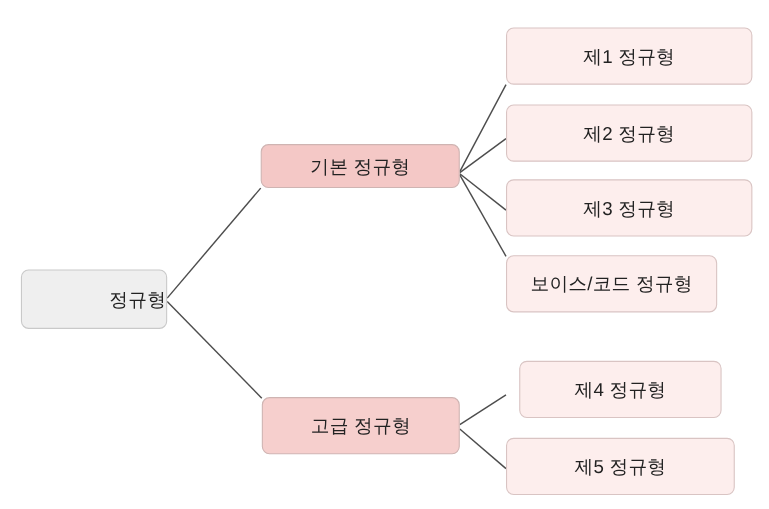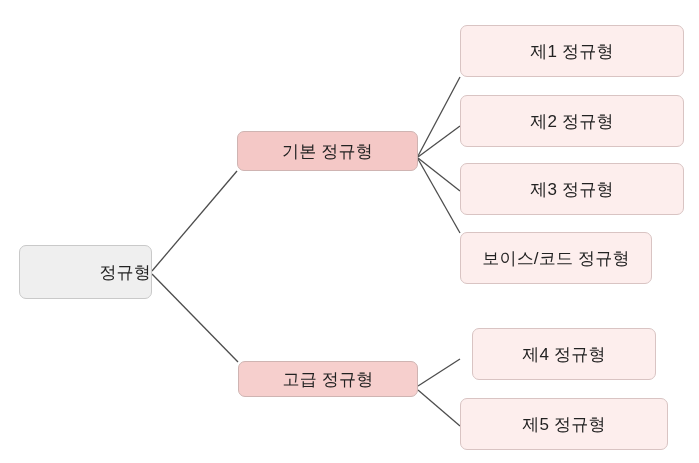--- a/index.html
+++ b/index.html
@@ -72,21 +72,21 @@
   </svg>
 
   <div class="node root" style="left:19px; top:245px; width:133px; height:54px;">
     <span>정규형</span>
   </div>
 
   <div class="node branch" style="left:237px; top:131px; width:181px; height:40px;">
     <span>기본 정규형</span>
   </div>
 
-  <div class="node branch branch-2" style="left:238px; top:361px; width:180px; height:36px;">
+  <div class="node branch branch-2" style="left:238px; top:361px; width:180px; height:52px;">
     <span>고급 정규형</span>
   </div>
 
   <div class="node leaf" style="left:460px; top:25px; width:224px; height:52px;">
     <span>제1 정규형</span>
   </div>
 
   <div class="node leaf" style="left:460px; top:95px; width:224px; height:52px;">
     <span>제2 정규형</span>
   </div>

